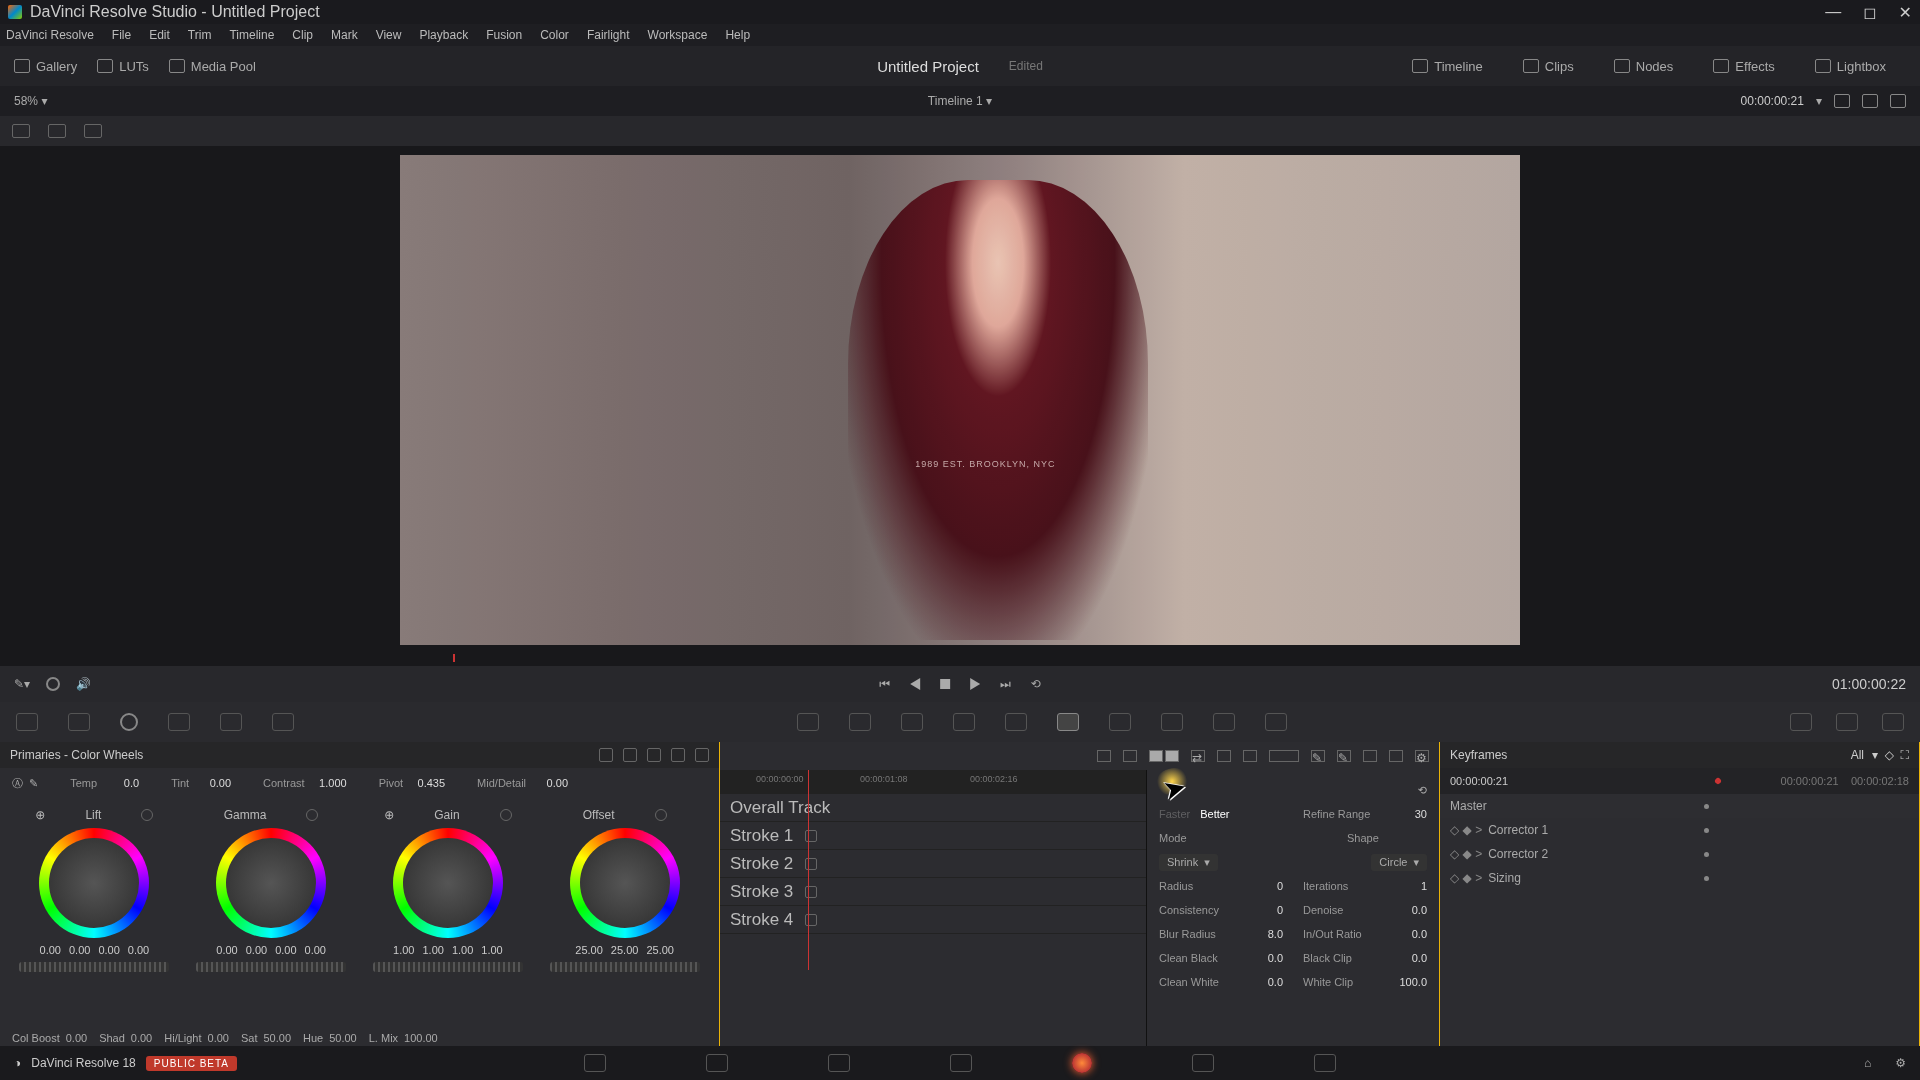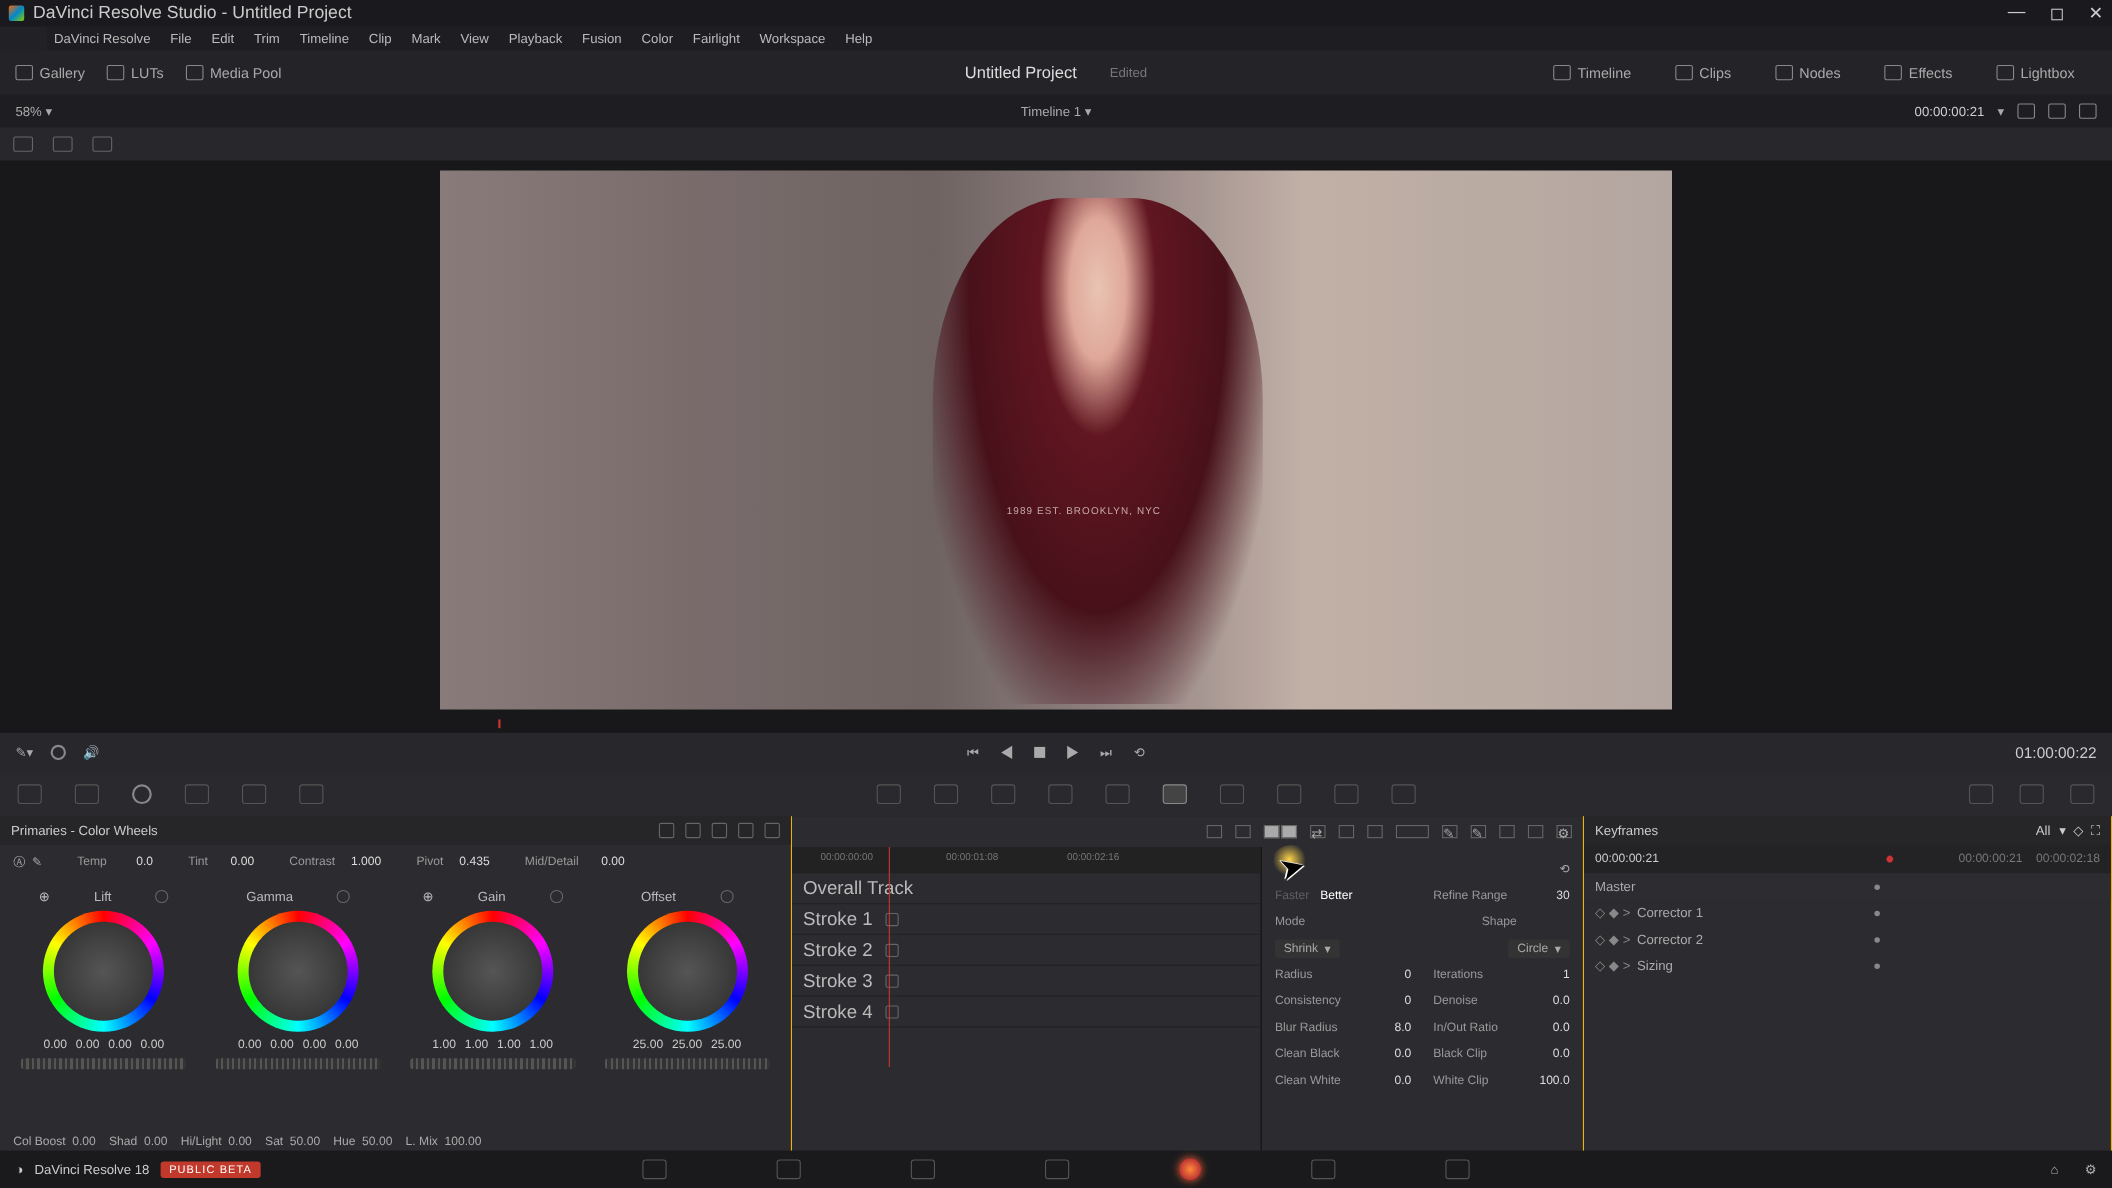--- a/index.html
+++ b/index.html
@@ -5,21 +5,21 @@
 * { margin:0; padding:0; box-sizing:border-box; font-family:"Segoe UI",Arial,sans-serif; user-select:none; }
 body { width:1920px; height:1080px; background:#212126; color:#aaa; font-size:12px; overflow:hidden; position:relative; }
 
 
 .titlebar { height:24px; background:#1a1a1e; display:flex; align-items:center; padding:0 8px; font-size:16px; color:#ccc; }
 .titlebar .logo { width:14px; height:14px; background:linear-gradient(135deg,#f60,#08c,#8c0); border-radius:2px; margin-right:8px; }
 .titlebar .wincontrols { margin-left:auto; display:flex; gap:22px; }
 .titlebar .wincontrols span { cursor:pointer; }
 
 
-.menubar { height:22px; background:#1e1e22; display:flex; align-items:center; padding:0 6px; gap:18px; font-size:12px; color:#bbb;margin-left:43px; }
+.menubar { height:22px; background:#1e1e22; display:flex; align-items:center; padding:0 6px; gap:18px; font-size:12px; color:#bbb; }
 .menubar span { cursor:pointer; }
 
 
 .toptoolbar { height:40px; background:#242428; display:flex; align-items:center; padding:0 14px; font-size:13px; color:#aaa; position:relative; }
 .toptoolbar .titem { display:flex; align-items:center; gap:6px; margin-right:20px; cursor:pointer; }
 .toptoolbar .center { position:absolute; left:50%; transform:translateX(-50%); display:flex; align-items:center; gap:14px; }
 .toptoolbar .center .ptitle { color:#ddd; font-size:15px; }
 .toptoolbar .center .edited { color:#777; font-size:12px;margin-left:16px; }
 .toptoolbar .right { margin-left:auto; display:flex; gap:20px; }
 .iconbox { width:16px; height:14px; border:1px solid #888; border-radius:2px; display:inline-block; }
@@ -403,21 +403,21 @@
       <span style="width:30px"></span>
       <span>✎</span>
       <span>✎</span>
       <span></span>
       <span></span>
       <span>⚙</span>
     </div>
     <div class="mbody">
       <div class="tracks">
         <div class="timeruler">
-          <span class="tick" style="left:26px">00:00:00:00</span>
+          <span class="tick" style="left:36px">00:00:00:00</span>
           <span class="tick" style="left:140px">00:00:01:08</span>
           <span class="tick" style="left:250px">00:00:02:16</span>
           <div class="ph"></div>
         </div>
         <div class="trow">
             <span>Overall Track</span>
           </div>
         <div class="trow">
             <span>Stroke 1</span>
             <span class="trash"></span>

